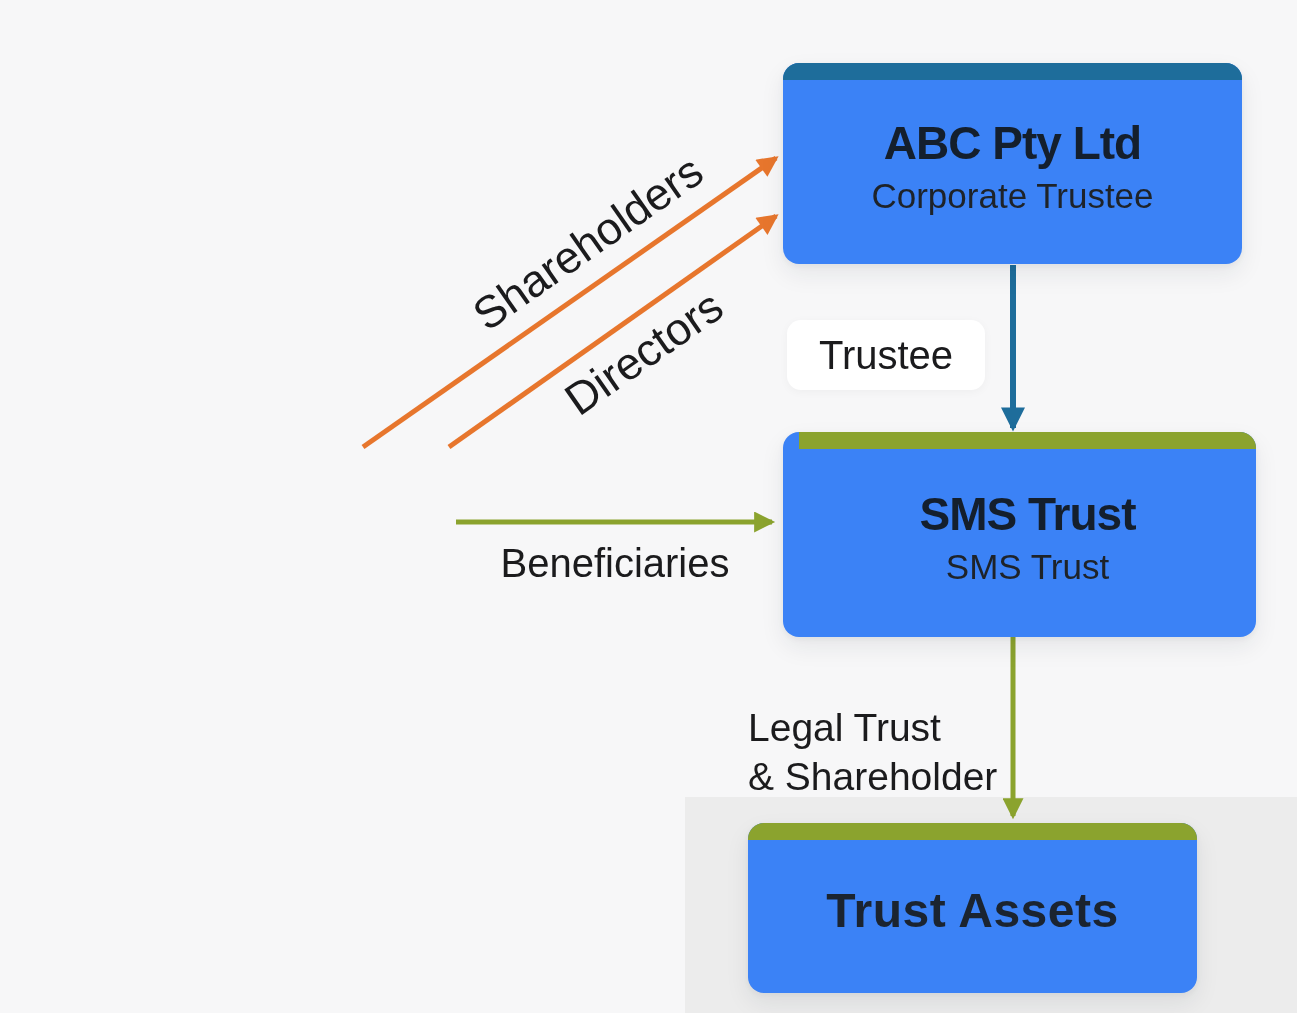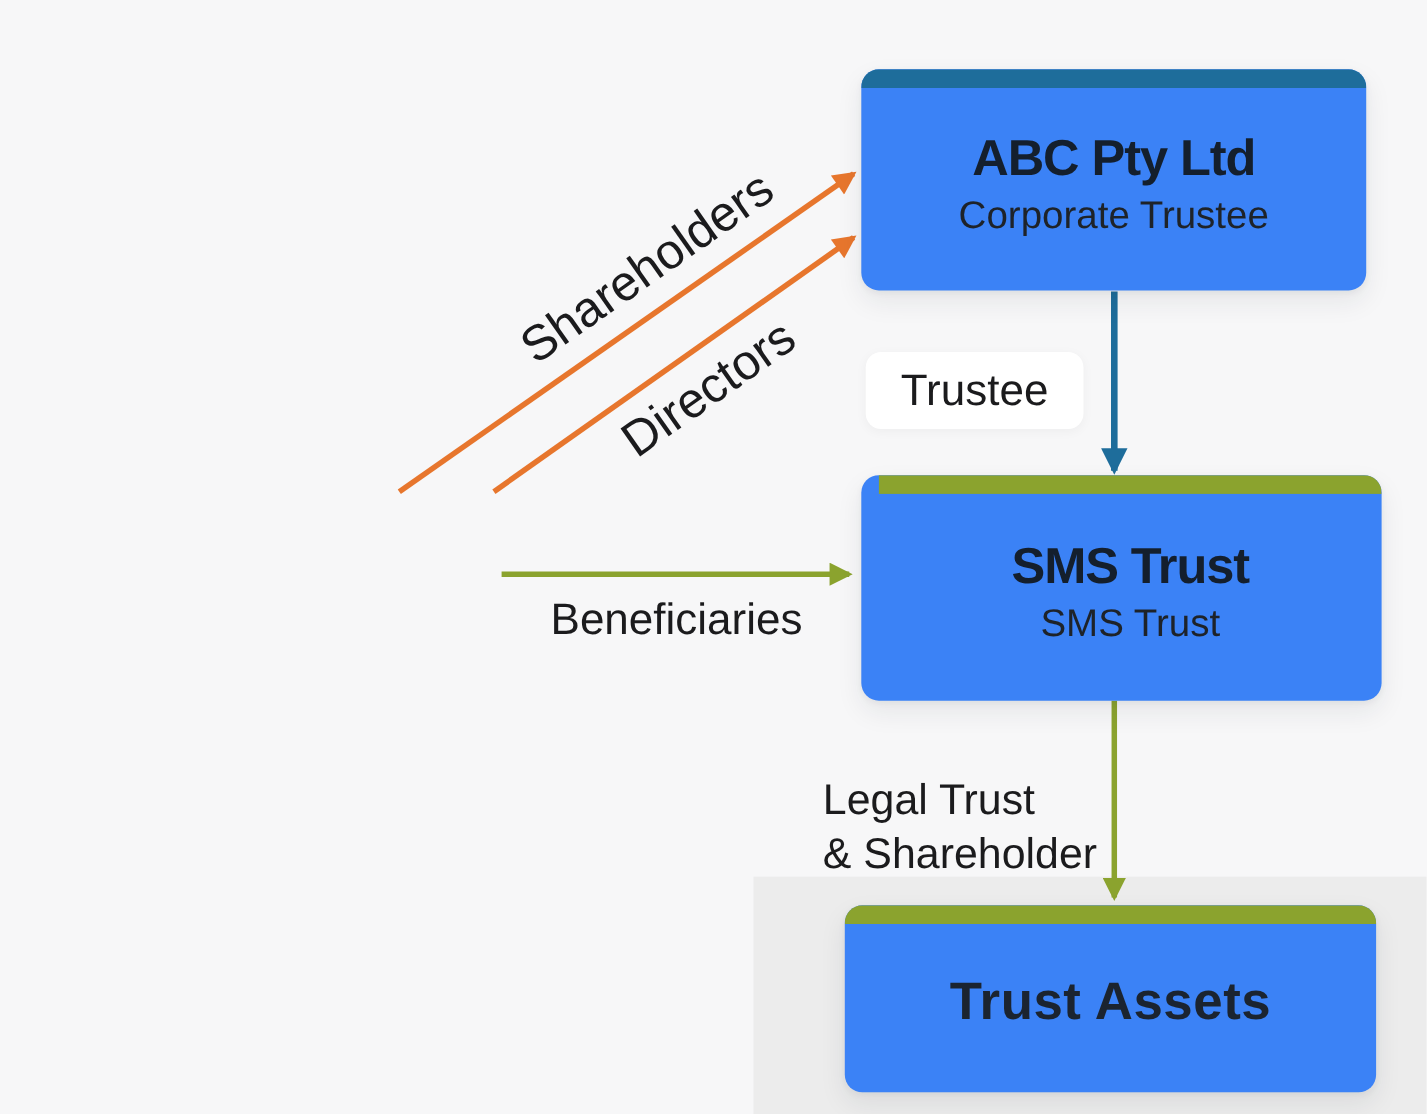--- a/index.html
+++ b/index.html
@@ -27,21 +27,21 @@
   .accent-orange{background:#e7762d;}
   .accent-green{background:#8ba32e;}
   .card-body{flex:1;display:flex;flex-direction:column;align-items:center;justify-content:center;gap:8px;padding-bottom:10px;}
   .card-title{font-weight:700;font-size:46px;color:#141f2d;letter-spacing:-1px;line-height:1.1;text-align:center;}
   .card-subtitle{font-size:35px;color:#1e2329;line-height:1.1;text-align:center;}
 
   .card-abc{left:783px;top:63px;width:459px;height:201px;}
   .card-members{left:60px;top:443px;width:395px;height:196px;}
   .card-members .card-title{font-size:42px;line-height:1.45;}
   .card-sms{left:783px;top:432px;width:457px;height:205px;padding-left:16px;}
-  .card-assets{left:768px;top:823px;width:483px;height:170px;}
+  .card-assets{left:748px;top:823px;width:449px;height:170px;}
   .card-assets .card-title{font-size:48px;color:#1b2430;letter-spacing:0.5px;filter:blur(0.4px);}
 
   .edge-label{
     position:absolute;color:#1b1b1d;white-space:nowrap;font-size:40px;line-height:1.15;
   }
   .label-shareholders{
     left:588px;top:243px;font-size:45px;
     transform:translate(-50%,-50%) rotate(-35deg);
   }
   .label-directors{

